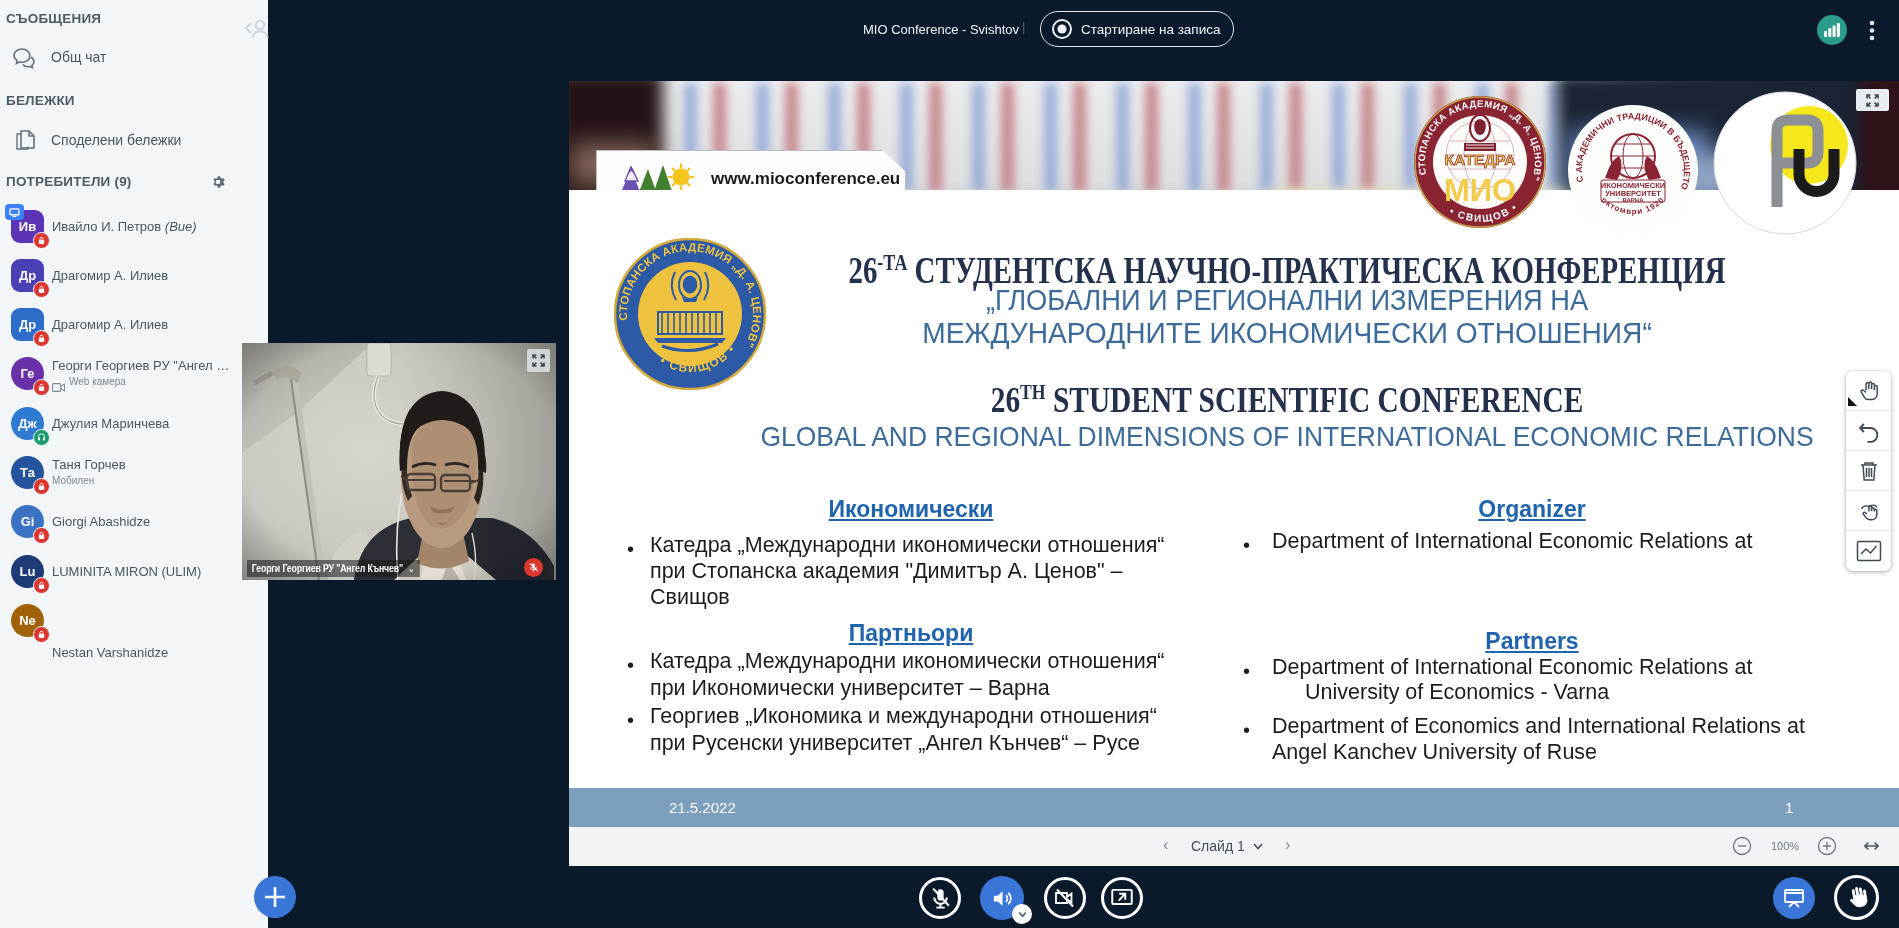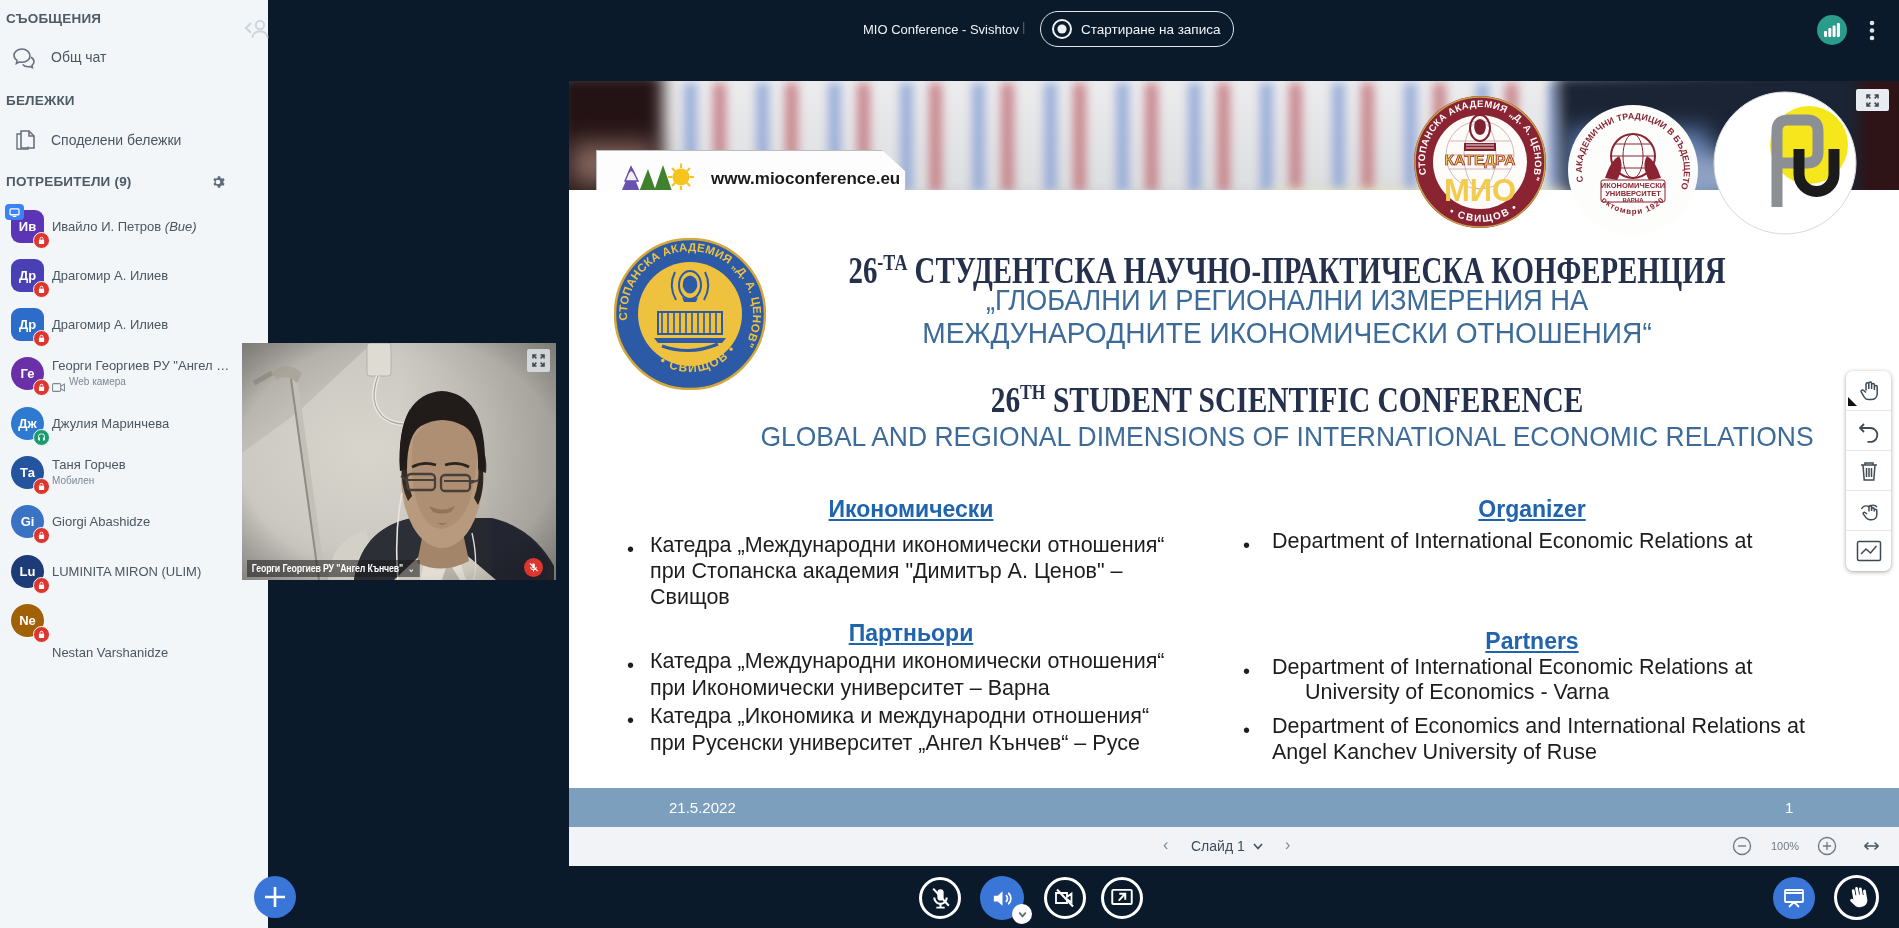--- a/index.html
+++ b/index.html
@@ -283,21 +283,21 @@
   <div class="shead" style="left:342px; top:413px;">Икономически</div>
   <span class="bdot" style="left:58px; top:455px;">•</span>
   <div class="bullet" style="left:81px; top:450px;">Катедра „Международни икономически отношения“</div>
   <div class="bullet" style="left:81px; top:476px;">при Стопанска академия "Димитър А. Ценов" –</div>
   <div class="bullet" style="left:81px; top:502px;">Свищов</div>
   <div class="shead" style="left:342px; top:537px;">Партньори</div>
   <span class="bdot" style="left:58px; top:571px;">•</span>
   <div class="bullet" style="left:81px; top:566px;">Катедра „Международни икономически отношения“</div>
   <div class="bullet" style="left:81px; top:593px;">при Икономически университет – Варна</div>
   <span class="bdot" style="left:58px; top:626px;">•</span>
-  <div class="bullet" style="left:81px; top:621px;">Катедра „Икономика и международни отношения“</div>
+  <div class="bullet" style="left:81px; top:621px;">Георгиев „Икономика и международни отношения“</div>
   <div class="bullet" style="left:81px; top:648px;">при Русенски университет „Ангел Кънчев“ – Русе</div>
 
   <div class="shead" style="left:963px; top:413px;">Organizer</div>
   <span class="bdot" style="left:674px; top:451px;">•</span>
   <div class="bullet" style="left:703px; top:446px;">Department of International Economic Relations at</div>
   <div class="shead" style="left:963px; top:545px;text-align:right;">Partners</div>
   <span class="bdot" style="left:674px; top:577px;">•</span>
   <div class="bullet" style="left:703px; top:572px;">Department of International Economic Relations at</div>
   <div class="bullet" style="left:703px; top:597px;margin-left:33px;">University of Economics - Varna</div>
   <span class="bdot" style="left:674px; top:636px;">•</span>

